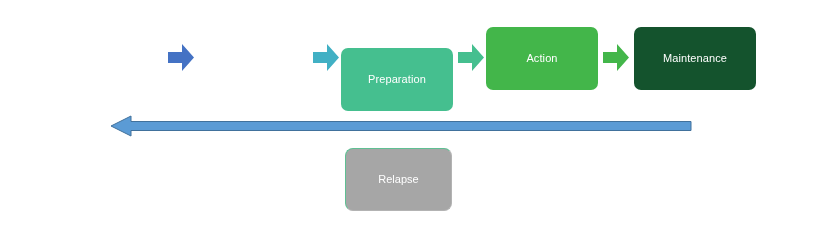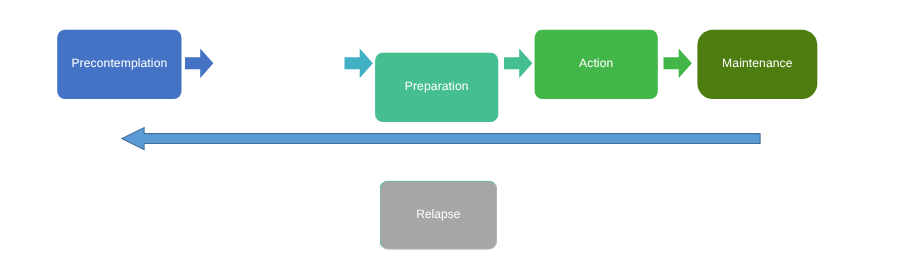--- a/index.html
+++ b/index.html
@@ -60,47 +60,44 @@
   .return-arrow {
     position: absolute;
     display: block;
   }
 </style>
 </head>
 <body>
 
 <div id="diagram" style="background: rgb(255, 255, 255);">
 
-  <div class="stage-box" style="left: 52px; top: 27px; width: 113px; height: 63px; background: rgb(68, 114, 196);">
-    <span>Precontemplation</span>
-  </div>
   <div class="stage-box" style="left: 341px; top: 27px; width: 112px; height: 63px; background: rgb(69, 191, 143); margin-top: 21px;">
     <span>Preparation</span>
   </div>
   <div class="stage-box" style="left: 486px; top: 27px; width: 112px; height: 63px; background: rgb(67, 182, 74);">
     <span>Action</span>
   </div>
-  <div class="stage-box" style="left: 634px; top: 27px; width: 109px; height: 63px; background: #4d7c0f; border-radius: 14px;">
+  <div class="stage-box" style="left: 634px; top: 27px; width: 122px; height: 63px; background: #14532d;">
     <span>Maintenance</span>
   </div>
 
   <svg class="stage-arrow" viewBox="0 0 26 27" preserveAspectRatio="none" style="left: 168px; top: 44px; width: 26px; height: 27px;">
     <polygon points="0,8 14,8 14,0 26,13.5 14,27 14,19 0,19" fill="#4472c4"></polygon>
   </svg>
   <svg class="stage-arrow" viewBox="0 0 26 27" preserveAspectRatio="none" style="left: 313px; top: 44px; width: 26px; height: 27px;">
     <polygon points="0,8 14,8 14,0 26,13.5 14,27 14,19 0,19" fill="#41b0c4"></polygon>
   </svg>
   <svg class="stage-arrow" viewBox="0 0 26 27" preserveAspectRatio="none" style="left: 458px; top: 44px; width: 26px; height: 27px;">
     <polygon points="0,8 14,8 14,0 26,13.5 14,27 14,19 0,19" fill="#45bf8f"></polygon>
   </svg>
   <svg class="stage-arrow" viewBox="0 0 26 27" preserveAspectRatio="none" style="left: 603px; top: 44px; width: 26px; height: 27px;">
     <polygon points="0,8 14,8 14,0 26,13.5 14,27 14,19 0,19" fill="#43b64a"></polygon>
   </svg>
 
   <svg class="return-arrow" viewBox="0 0 582 24" preserveAspectRatio="none" style="left: 110px; top: 114px; width: 582px; height: 24px;">
     <polygon points="1,12 21,2 21,7.5 581,7.5 581,16.5 21,16.5 21,22" fill="#5b9bd5" stroke="#41719c" stroke-width="1" stroke-linejoin="miter"></polygon>
   </svg>
 
-  <div class="relapse-box" style="left: 345px; top: 164px; width: 107px; height: 63px; background: rgb(166, 166, 166); border-left-color: rgb(95, 191, 147); border-top-color: rgb(95, 191, 147); text-align: right;">
+  <div class="relapse-box" style="left: 345px; top: 148px; width: 107px; height: 63px; background: rgb(166, 166, 166); border-left-color: rgb(95, 191, 147); border-top-color: rgb(95, 191, 147); text-align: right;">
     <span>Relapse</span>
   </div>
 
 </div>
 
 </body></html>

